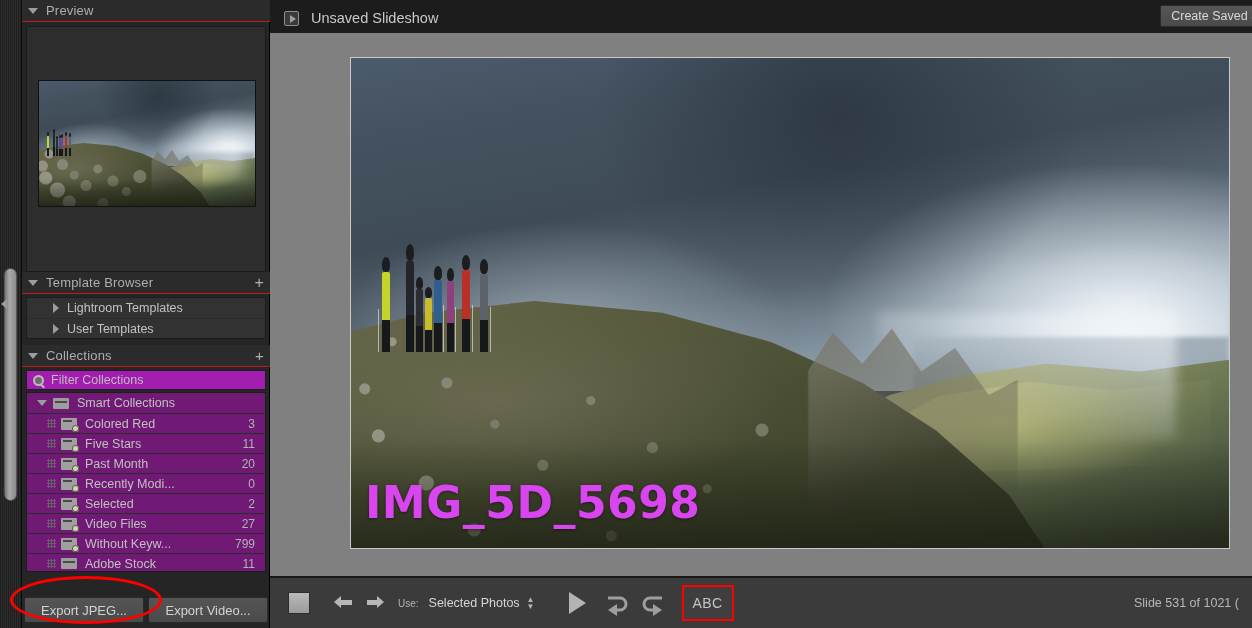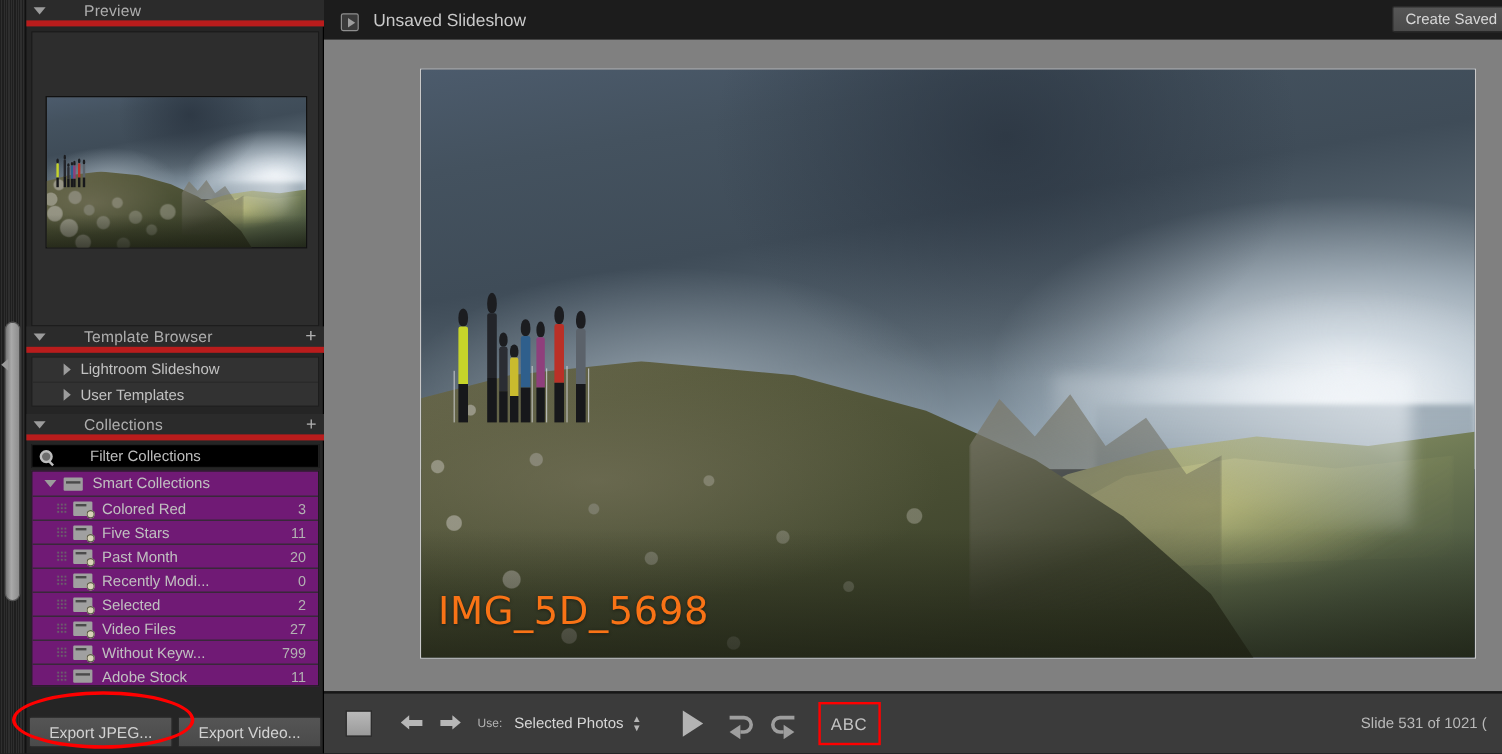--- a/index.html
+++ b/index.html
@@ -33,22 +33,21 @@
     content: ""; position: absolute; left: 1px; top: 2px;
     border-top: 5px solid transparent; border-bottom: 5px solid transparent;
     border-right: 6px solid #9a9a9a;
   }
 
   .section { position: absolute; left: 22px; width: 248px; }
   .section-header {
     height: 22px; display: flex; align-items: center;
     color: #aeaeae; font-size: 13px; letter-spacing: .2px;
     background: #2b2b2b; padding: 0 6px;
-    border-bottom: 5px solid #b91c1c;
-    gap: 24px;
+    border-bottom: 1px solid #b91c1c;
   }
   .tri {
     width: 0; height: 0; margin-right: 8px;
     border-left: 5px solid transparent; border-right: 5px solid transparent;
     border-top: 6px solid #9c9c9c;
   }
   .tri.right {
     border-top: 5px solid transparent; border-bottom: 5px solid transparent;
     border-left: 6px solid #9c9c9c; border-right: 0;
   }
@@ -75,22 +74,22 @@
     color: #c2c2c2; font-size: 12.5px; padding-left: 24px; position: relative;
   }
   .tmpl-row + .tmpl-row { border-top: 1px solid #2a2a2a; }
   .tmpl-row .tri.right { position: absolute; left: 26px; }
   .tmpl-label { margin-left: 16px; }
 
   
   #collections-section { top: 345px; }
   .hdr-plus-dd { margin-left: auto; color: #b0b0b0; font-size: 15px; line-height: 1; }
   .filter-bar {
-    margin: 3px 4px 0 4px; height: 20px; background: #000000;
-    border: 1px solid #1f1f1f; display: flex; align-items: center; padding-left: 6px; gap: 24px;
+    margin: 3px 4px 0 4px; height: 20px; background: #a21caf;
+    border: 1px solid #1f1f1f; display: flex; align-items: center; padding-left: 6px;
   }
   .filter-text { color: #bdbdbd; font-size: 12.5px; margin-left: 7px; }
   .coll-list {
     margin: 2px 4px 0 4px; background: #701a75; border: 1px solid #1d1d1d;
     height: 180px; overflow: hidden;
   }
   .coll-row {
     height: 20px; display: flex; align-items: center; position: relative;
     color: #c0c0c0; font-size: 12.5px;
   }
@@ -256,22 +255,22 @@
   .hiker .head { width: 100%; height: 16%; background: #1c1d20; border-radius: 50% 50% 40% 40%; }
   .hiker .body { width: 100%; height: 50%; border-radius: 2px 2px 0 0; }
   .hiker .legs { width: 100%; height: 34%; background: #17181b; }
   .pole {
     position: absolute; bottom: 0; width: 1px; height: 48%;
     background: rgba(210,212,215,.75);
   }
 
   .overlay-title {
     position: absolute; left: 14px; bottom: 20px;
-    color: #f97316; font-size: 32px; letter-spacing: .5px;
-    font-family: "DejaVu Sans", sans-serif; font-weight: 400;
+    color: #d946ef; font-size: 44px; letter-spacing: .5px;
+    font-family: "DejaVu Sans", sans-serif; font-weight: 700;
     text-shadow: 0 1px 3px rgba(0,0,0,.45);
   }
 
   
   #toolbar {
     position: absolute; left: 270px; bottom: 0; right: 0; height: 52px;
     background: #3b3b3b; border-top: 2px solid #171717;
     display: flex; align-items: center; padding-left: 10px;
   }
   .stop-square {
@@ -400,21 +399,21 @@
 
     <div class="section" id="template-section">
       <div class="section-header">
         <span class="tri"></span>
         <span>Template Browser</span>
         <span class="hdr-plus">+</span>
       </div>
       <div class="tmpl-list">
         <div class="tmpl-row">
           <span class="tri right"></span>
-          <span class="tmpl-label">Lightroom Slideshow</span>
+          <span class="tmpl-label">Lightroom Templates</span>
         </div>
         <div class="tmpl-row">
           <span class="tri right"></span>
           <span class="tmpl-label">User Templates</span>
         </div>
       </div>
     </div>
 
     <div class="section" id="collections-section">
       <div class="section-header">

